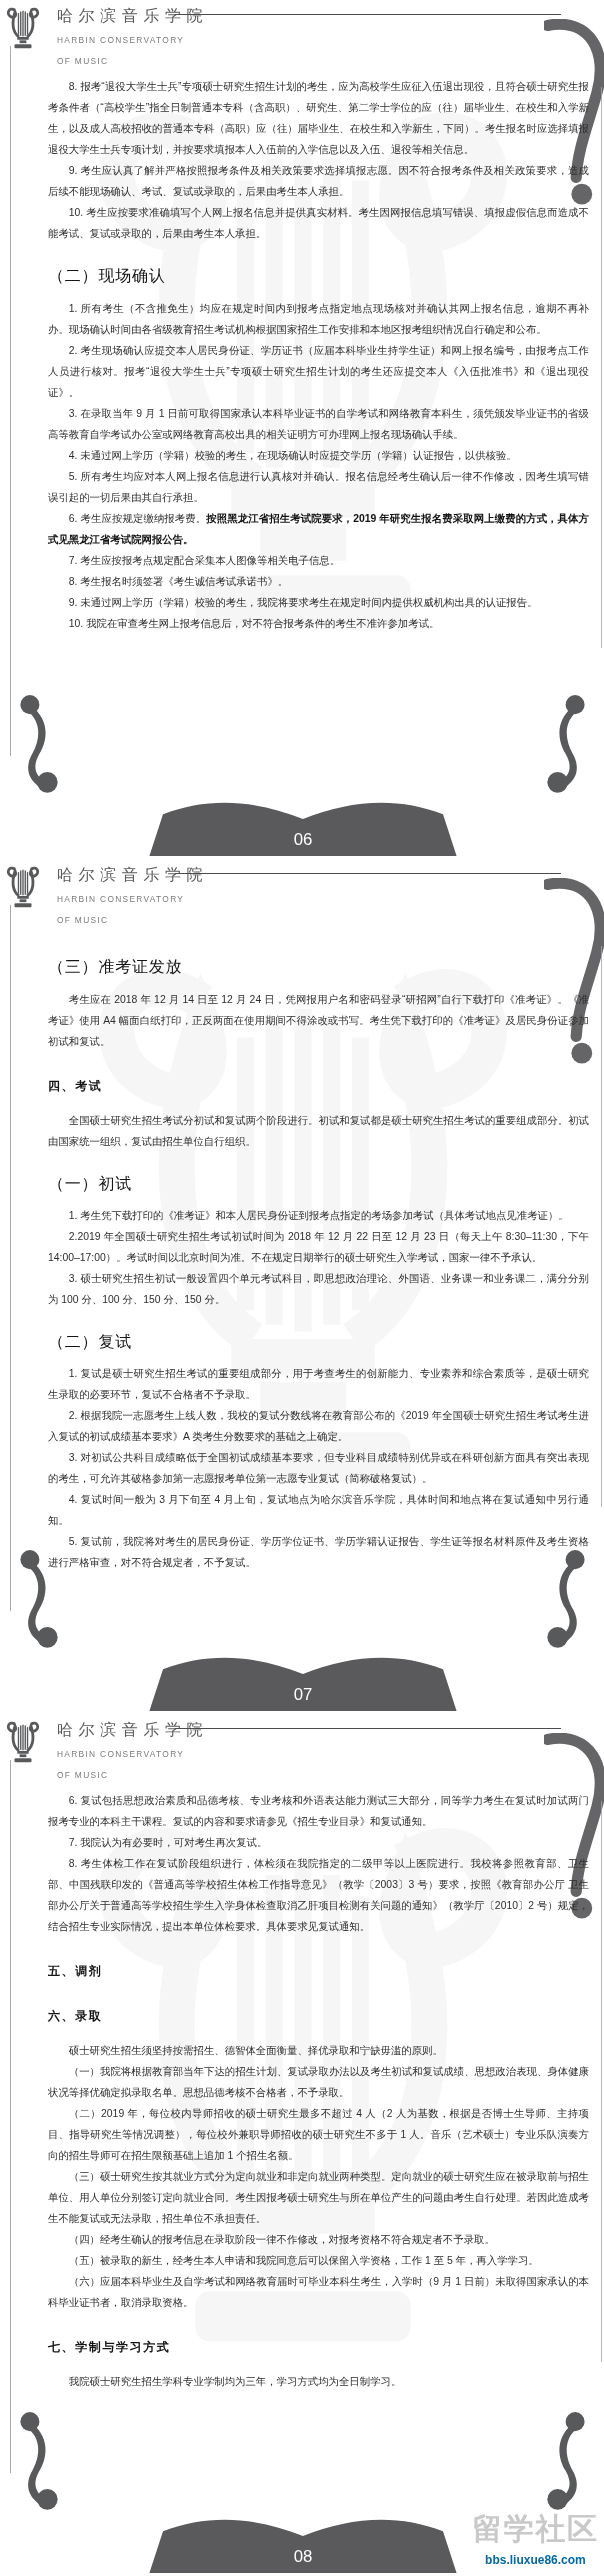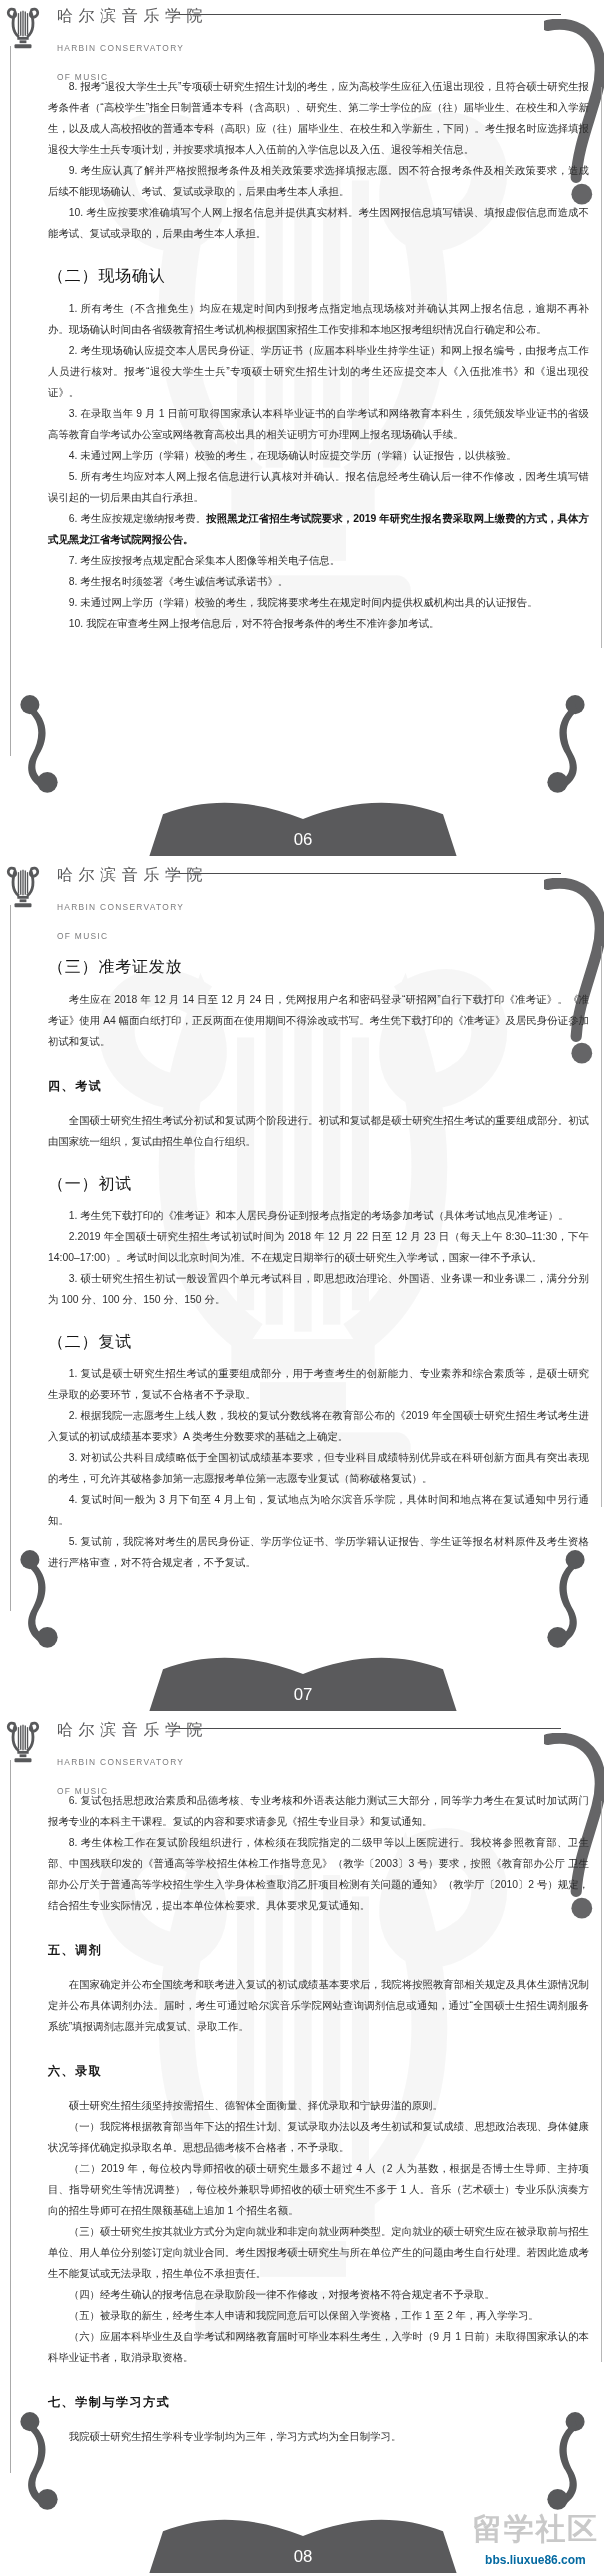--- a/index.html
+++ b/index.html
@@ -7,21 +7,21 @@
   .page{position:relative;width:605px;overflow:hidden;background:#ffffff;}
   .page-1{height:859px;}
   .page-2{height:855px;}
   .page-3{height:862px;}
 
   
   .hdr{position:relative;height:70px;}
   .hdr-logo{position:absolute;left:6.4px;top:4.8px;}
   .hdr-titles{position:absolute;left:57px;top:6.4px;}
   .hdr-cn{font-size:16px;letter-spacing:5.6px;color:#5b5b5d;font-weight:500;line-height:19px;}
-  .hdr-en{font-size:8.4px;letter-spacing:1.3px;color:#7a7a7c;line-height:10.4px;margin-top:18px;}
+  .hdr-en{font-size:8.4px;letter-spacing:1.3px;color:#7a7a7c;line-height:10.4px;margin-top:10px;}
   .hdr-rule{position:absolute;left:175px;top:13.6px;width:386px;height:1.6px;background:#4c4c4e;}
   .clef-ornament{position:absolute;right:-4.8px;top:19px;opacity:.92;}
 
   
   .page-watermark{position:absolute;left:50%;top:46%;transform:translate(-50%,-50%) scale(9);opacity:.035;pointer-events:none;}
 
   
   .edge-left{position:absolute;left:10.4px;top:46px;bottom:103px;width:0.8px;background:#9b9b9b;opacity:.85;}
   .edge-right{position:absolute;right:3.2px;top:87px;height:561px;width:0.8px;background:#a5a5a5;opacity:.8;}
 
@@ -284,30 +284,30 @@
       <path d="M4 8 C58 -2 80 42 66 92 C55 132 42 162 40 198" stroke="#58595b" stroke-width="14" stroke-linecap="round"></path>
       <circle cx="47" cy="219" r="13" fill="#58595b"></circle>
     </svg>
   </div>
 
   <div class="edge-left"></div>
   <div class="edge-right"></div>
 
   <div class="content">
       <p class="para">6. 复试包括思想政治素质和品德考核、专业考核和外语表达能力测试三大部分，同等学力考生在复试时加试两门报考专业的本科主干课程。复试的内容和要求请参见《招生专业目录》和复试通知。</p>
+      <p class="para">7. 我院认为有必要时，可对考生再次复试。</p>
       <p class="para">8. 考生体检工作在复试阶段组织进行，体检须在我院指定的二级甲等以上医院进行。我校将参照教育部、卫生部、中国残联印发的《普通高等学校招生体检工作指导意见》（教学〔2003〕3 号）要求，按照《教育部办公厅 卫生部办公厅关于普通高等学校招生学生入学身体检查取消乙肝项目检测有关问题的通知》（教学厅〔2010〕2 号）规定，结合招生专业实际情况，提出本单位体检要求。具体要求见复试通知。</p>
       <div class="sec-h1">五、调剂</div>
-      <p class="para">在国家确定并公布全国统考和联考进入复试的初试成绩基本要求后，我院将按照教育部相关规定及具体生源情况制定并公布具体调剂办法。届时，考生可通过哈尔滨音乐学院网站查询调剂信息或通知，通过“全国硕士生招生调剂服务系统”填报调剂志愿并完成复试、录取工作。</p>
       <div class="sec-h1">六、录取</div>
       <p class="para">硕士研究生招生须坚持按需招生、德智体全面衡量、择优录取和宁缺毋滥的原则。</p>
       <p class="para">（一）我院将根据教育部当年下达的招生计划、复试录取办法以及考生初试和复试成绩、思想政治表现、身体健康状况等择优确定拟录取名单。思想品德考核不合格者，不予录取。</p>
       <p class="para">（二）2019 年，每位校内导师招收的硕士研究生最多不超过 4 人（2 人为基数，根据是否博士生导师、主持项目、指导研究生等情况调整），每位校外兼职导师招收的硕士研究生不多于 1 人。音乐（艺术硕士）专业乐队演奏方向的招生导师可在招生限额基础上追加 1 个招生名额。</p>
       <p class="para">（三）硕士研究生按其就业方式分为定向就业和非定向就业两种类型。定向就业的硕士研究生应在被录取前与招生单位、用人单位分别签订定向就业合同。考生因报考硕士研究生与所在单位产生的问题由考生自行处理。若因此造成考生不能复试或无法录取，招生单位不承担责任。</p>
       <p class="para">（四）经考生确认的报考信息在录取阶段一律不作修改，对报考资格不符合规定者不予录取。</p>
-      <p class="para">（五）被录取的新生，经考生本人申请和我院同意后可以保留入学资格，工作 1 至 2 年，再入学学习。</p>
+      <p class="para">（五）被录取的新生，经考生本人申请和我院同意后可以保留入学资格，工作 1 至 5 年，再入学学习。</p>
       <p class="para">（六）应届本科毕业生及自学考试和网络教育届时可毕业本科生考生，入学时（9 月 1 日前）未取得国家承认的本科毕业证书者，取消录取资格。</p>
       <div class="sec-h1">七、学制与学习方式</div>
       <p class="para">我院硕士研究生招生学科专业学制均为三年，学习方式均为全日制学习。</p>
     </div>
 
   <footer>
     <div class="fhole fhole-left">
       <svg width="46" height="101" viewBox="0 0 58 126" fill="#58595b">
         <circle cx="15" cy="14" r="12"></circle>
         <path d="M15 14 C40 32 38 58 27 76 C19 90 20 102 33 110 L27 118 C10 106 10 90 18 76 C28 58 30 36 12 22 Z"></path>

